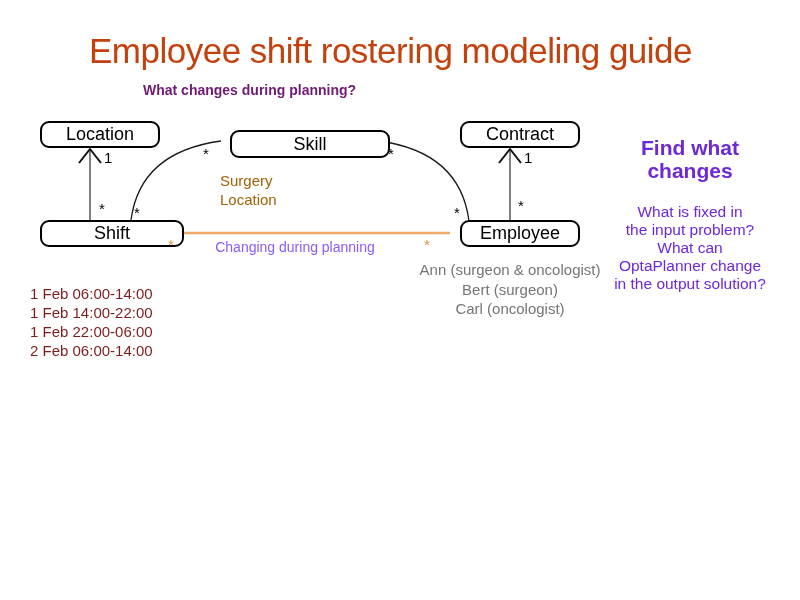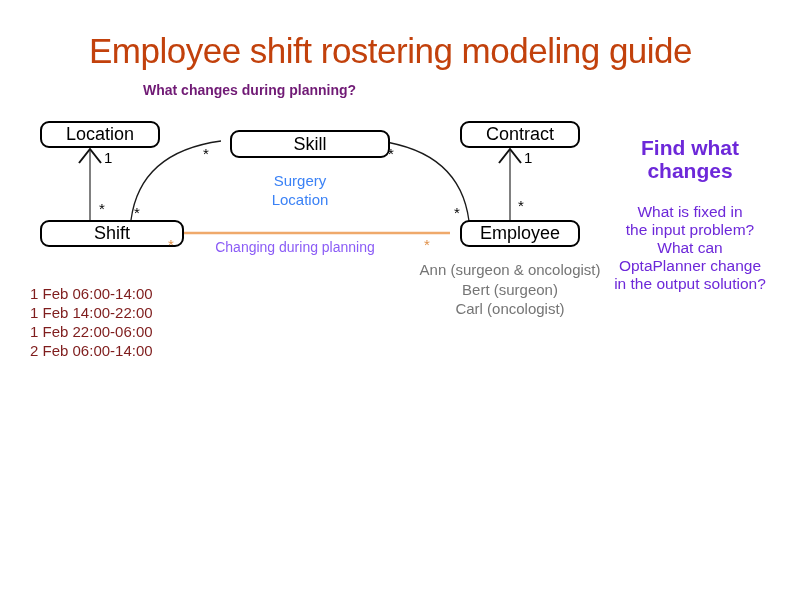--- a/index.html
+++ b/index.html
@@ -29,22 +29,22 @@
   .mult{
     position:absolute;font-size:15px;color:#000;line-height:15px;
     white-space:nowrap;
   }
   .mult.orange{color:#e0914a;}
   .changing-label{
     position:absolute;left:200px;top:239px;width:190px;text-align:center;
     font-size:14px;color:#8b5cf6;white-space:nowrap;
   }
   .skill-examples{
-    position:absolute;left:220px;top:171px;width:160px;text-align:center;
-    font-size:15px;line-height:19px;color:#3b82f6;
+    position:absolute;left:220px;top:171px;width:160px;text-align:left;
+    font-size:15px;line-height:19px;color:#a16207;
   }
   .shift-examples{
     position:absolute;left:30px;top:256px;font-size:15px;line-height:19px;
     color:#7f1d1d;white-space:nowrap;margin-top:28px;
   }
   .employee-examples{
     position:absolute;left:385px;top:260px;width:250px;text-align:center;
     font-size:15px;line-height:19.5px;color:#757575;
   }
   .sidebar{

